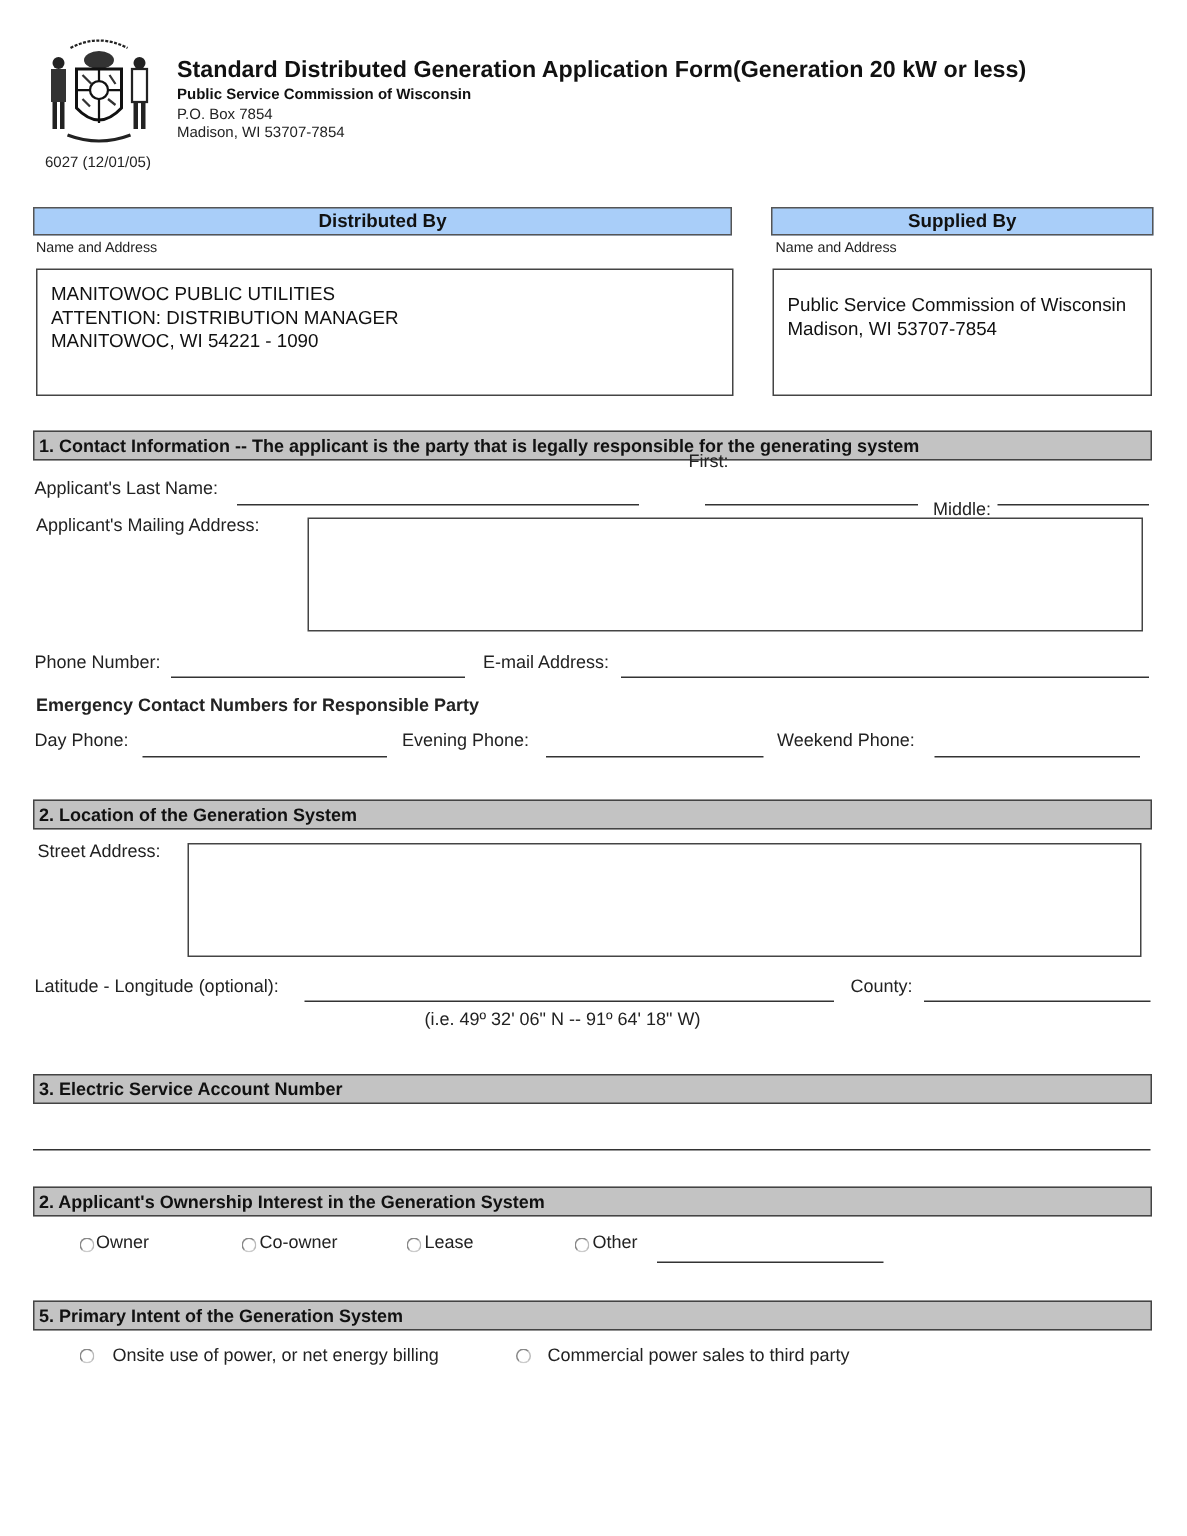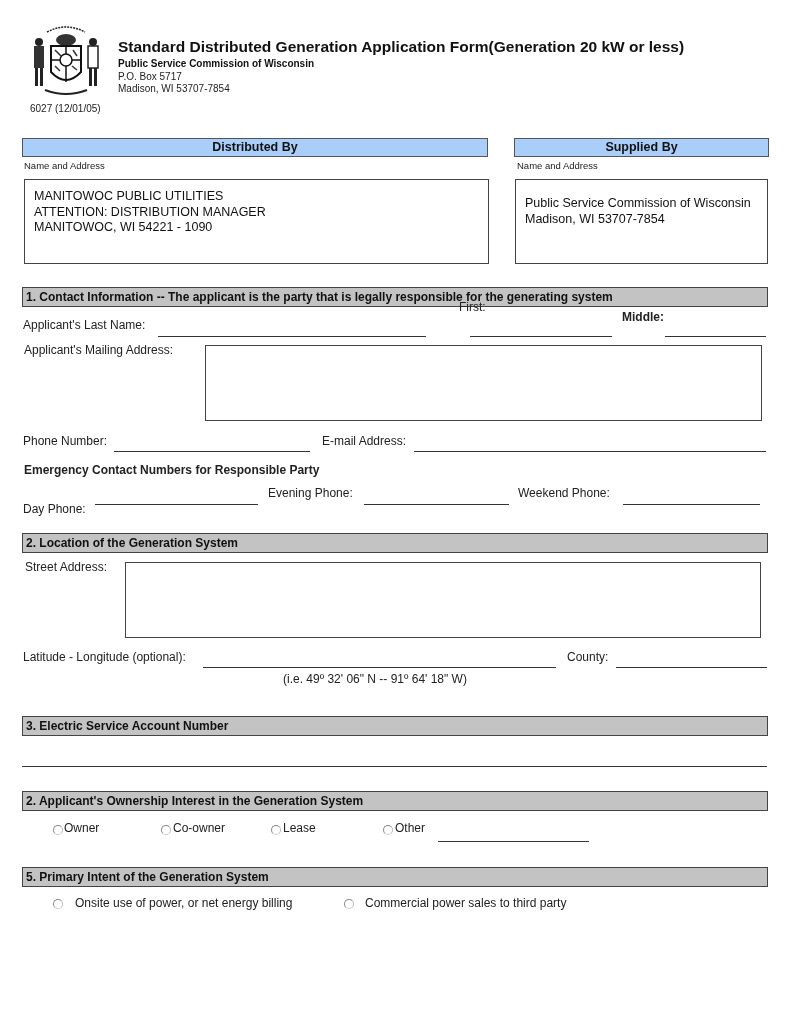--- a/index.html
+++ b/index.html
@@ -47,21 +47,21 @@
     <circle cx="66" cy="20" r="4" fill="#222"></circle>
     <rect x="61" y="24" width="10" height="22" fill="#fff" stroke="#222" stroke-width="1.5"></rect>
     <rect x="62" y="46" width="3" height="18" fill="#222"></rect>
       <rect x="67" y="46" width="3" height="18" fill="#222"></rect>
     <path d="M18 68 Q39 76 60 68" fill="none" stroke="#222" stroke-width="2"></path>
   </svg>
 </div>
 <div class="abs formno">6027 (12/01/05)</div>
 <div class="abs title">Standard Distributed Generation Application Form(Generation 20 kW or less)</div>
 <div class="abs org">Public Service Commission of Wisconsin</div>
-<div class="abs addr1">P.O. Box 5717</div>
+<div class="abs addr1">P.O. Box 7854</div>
 <div class="abs addr2">Madison, WI 53707-7854</div>
 
 <div class="abs bluebar" style="left:22px; top:138px; width:466px;">Distributed By</div>
 <div class="abs smalllbl" style="left:24px; top:160px;">Name and Address</div>
 <div class="abs addrbox" style="left:24px; top:179px; width:465px; height:85px; padding:9px 0 16px 9px;">
   <div>MANITOWOC PUBLIC UTILITIES</div>
   <div>ATTENTION:  DISTRIBUTION MANAGER</div>
   <div>MANITOWOC, WI   54221 - 1090</div>
 </div>
 
@@ -71,34 +71,34 @@
   <div>Public Service Commission of Wisconsin</div>
   <div>Madison, WI 53707-7854</div>
 </div>
 
 <div class="abs graybar" style="top:287px;">1. Contact Information -- The applicant is the party that is legally responsible for the generating system</div>
 
 <div class="abs lbl" style="left:23px; top:318px;">Applicant's Last Name:</div>
 <div class="abs line" style="left:158px; top:336px; width:268px;"></div>
 <div class="abs lbl" style="left:437px; top:300px;margin-left:22px;">First:</div>
 <div class="abs line" style="left:470px; top:336px; width:142px;"></div>
-<div class="abs lbl" style="left:622px; top:310px;font-weight:bold;">Middle:</div>
+<div class="abs lbl" style="left:622px; top:332px;">Middle:</div>
 <div class="abs line" style="left:665px; top:336px; width:101px;"></div>
 
 <div class="abs lbl" style="left:24px; top:343px;">Applicant's Mailing Address:</div>
 <div class="abs box" style="left:205px; top:345px; width:557px; height:76px;"></div>
 
 <div class="abs lbl" style="left:23px; top:434px;">Phone Number:</div>
 <div class="abs line" style="left:114px; top:451px; width:196px;"></div>
 <div class="abs lbl" style="left:322px; top:434px;">E-mail Address:</div>
 <div class="abs line" style="left:414px; top:451px; width:352px;"></div>
 
 <div class="abs lbl bold" style="left:24px; top:463px;">Emergency Contact Numbers for Responsible Party</div>
 
-<div class="abs lbl" style="left:23px; top:502px;">Day Phone:</div>
+<div class="abs lbl" style="left:23px; top:486px;">Day Phone:</div>
 <div class="abs line" style="left:95px; top:504px; width:163px;"></div>
 <div class="abs lbl" style="left:268px; top:486px;">Evening Phone:</div>
 <div class="abs line" style="left:364px; top:504px; width:145px;"></div>
 <div class="abs lbl" style="left:518px; top:486px;">Weekend Phone:</div>
 <div class="abs line" style="left:623px; top:504px; width:137px;"></div>
 
 <div class="abs graybar" style="top:533px;">2. Location of the Generation System</div>
 <div class="abs lbl" style="left:25px; top:560px;">Street Address:</div>
 <div class="abs box" style="left:125px; top:562px; width:636px; height:76px;"></div>
 

